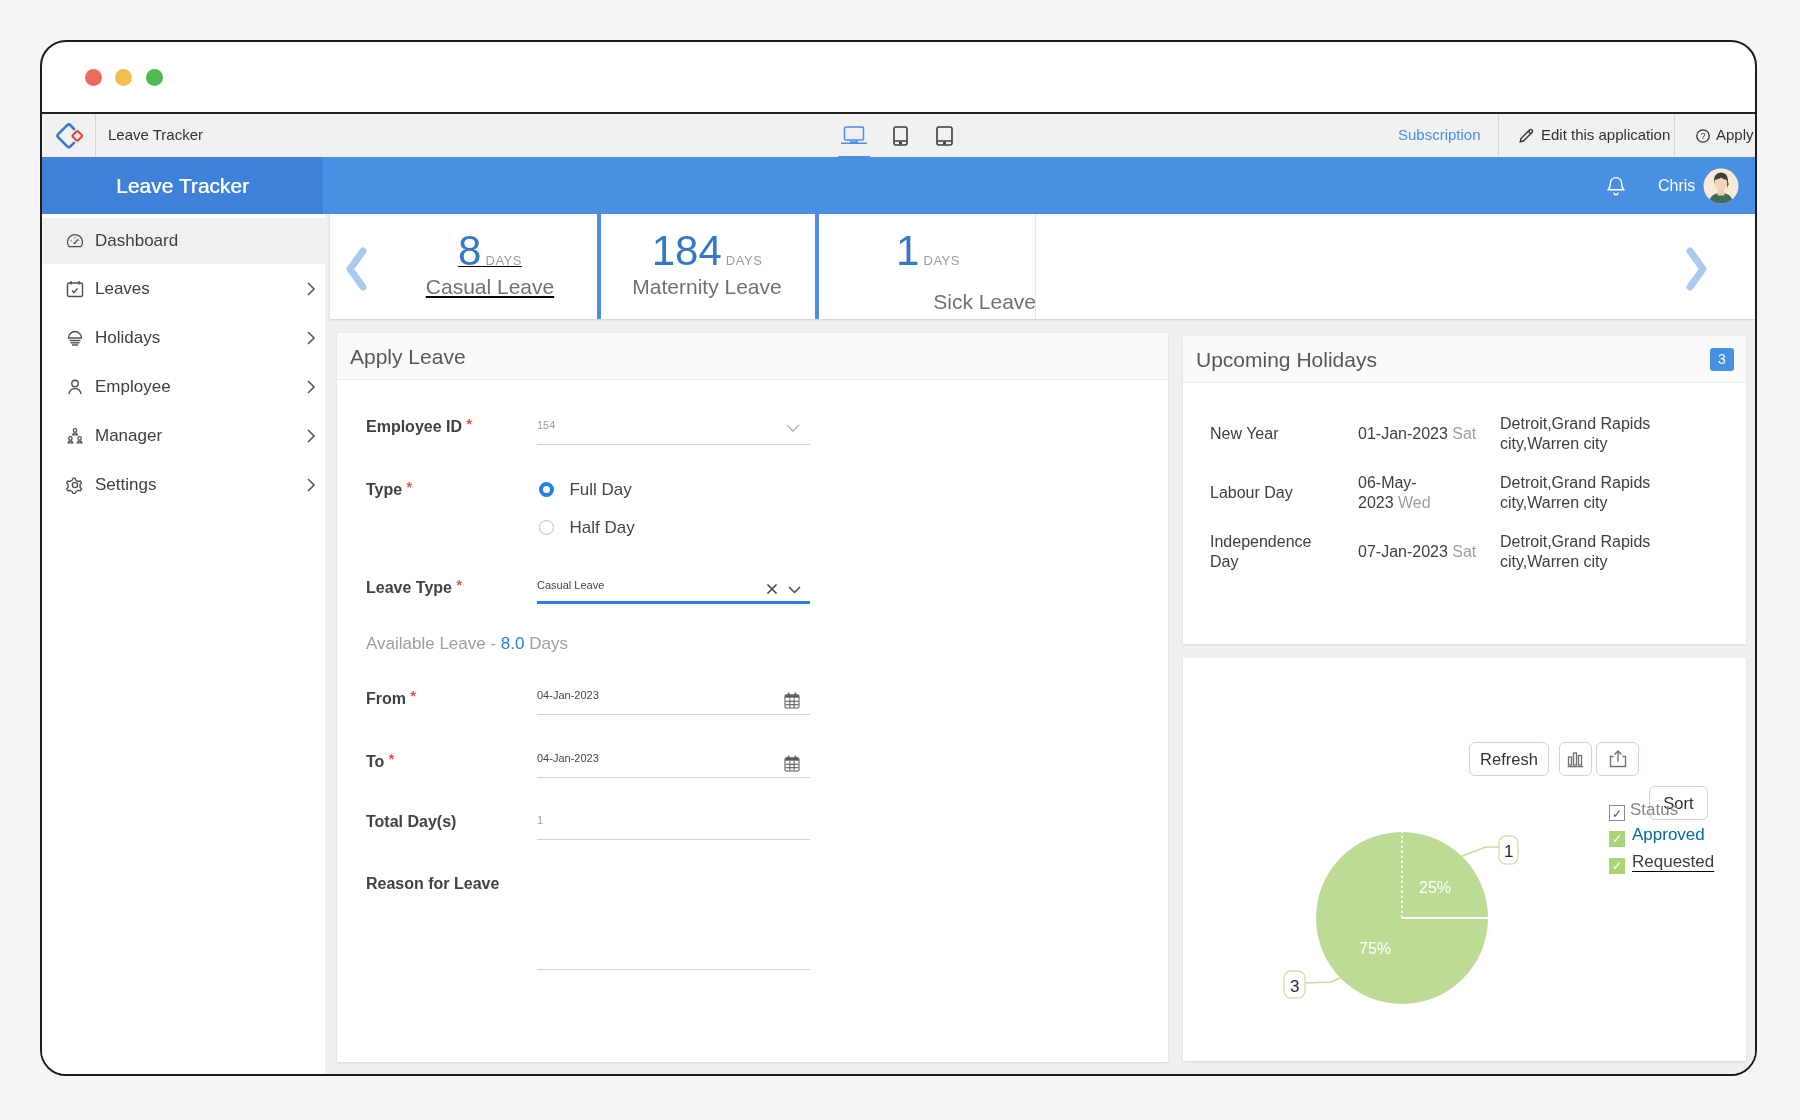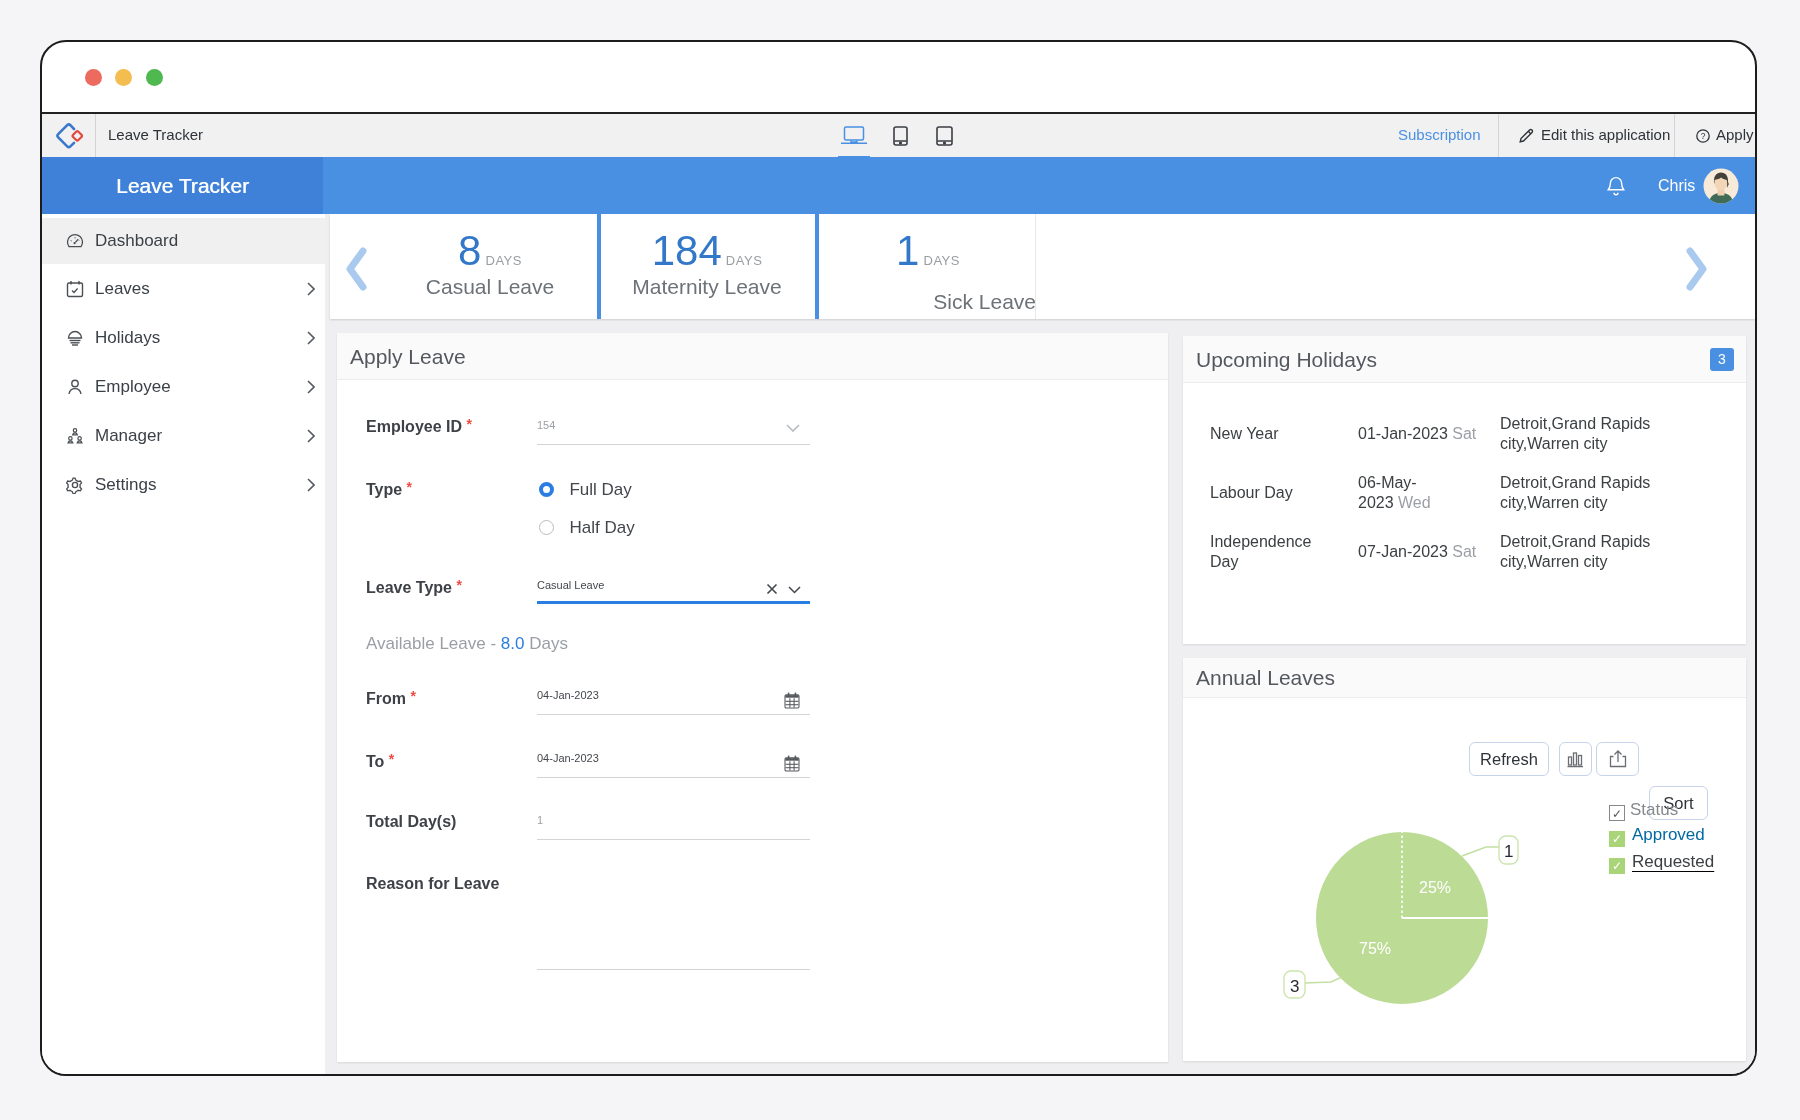--- a/index.html
+++ b/index.html
@@ -193,21 +193,21 @@
   <div class="strip">
     <svg class="abs" style="left:14px; top:33px;" width="24" height="44" viewBox="0 0 24 44">
           <path d="M19 4 L6 22 L19 40" fill="none" stroke="#a9c9ee" stroke-width="7" stroke-linecap="round" stroke-linejoin="round"></path>
         </svg>
     <svg class="abs" style="left:1355px; top:33px;" width="24" height="44" viewBox="0 0 24 44">
           <path d="M5 4 L18 22 L5 40" fill="none" stroke="#a9c9ee" stroke-width="7" stroke-linecap="round" stroke-linejoin="round"></path>
         </svg>
     <div class="abs" style="left:267px; top:0; width:4px; height:105px; background:#4a90e2;"></div>
     <div class="abs" style="left:485px; top:0; width:4px; height:105px; background:#4a90e2;"></div>
     <div class="abs" style="left:705px; top:0; width:1px; height:105px; background:#e8e8e8;"></div>
-    <div class="abs" style="left:53px; top:13px; width:214px; text-align:center;">
+    <div class="abs" style="left:53px; top:13px; width:214px; text-align:center;text-decoration:underline;">
       <span style="font-size:42px; color:#3378c8;">8</span><span style="font-size:13px; color:#9a9ea3; letter-spacing:.5px;"> DAYS</span>
       <div style="font-size:21px; color:#6d7278; margin-top:0px;">Casual Leave</div>
     </div>
     <div class="abs" style="left:270px; top:13px; width:214px; text-align:center;">
       <span style="font-size:42px; color:#3378c8;">184</span><span style="font-size:13px; color:#9a9ea3; letter-spacing:.5px;"> DAYS</span>
       <div style="font-size:21px; color:#6d7278; margin-top:0px;">Maternity Leave</div>
     </div>
     <div class="abs" style="left:490px; top:13px; width:216px; text-align:center;">
       <span style="font-size:42px; color:#3378c8;">1</span><span style="font-size:13px; color:#9a9ea3; letter-spacing:.5px;"> DAYS</span>
       <div style="font-size:21px; color:#6d7278; margin-top:15px;text-align:right;">Sick Leave</div>
@@ -300,21 +300,20 @@
       <div class="hc3">Detroit,Grand Rapids<br>city,Warren city</div>
     </div>
     <div class="abs hrow" style="top:196px;">
       <div class="hc1" style="padding-top:0;">Independence<br>Day</div>
       <div class="hc2">07-Jan-2023 <span class="muted">Sat</span></div>
       <div class="hc3">Detroit,Grand Rapids<br>city,Warren city</div>
     </div>
   </div>
 
   <div class="card" id="al" style="left:1141px; top:616px; width:563px; height:403px;">
-    <div class="cardhead" style="height:40px; line-height:40px;">Annual Leaves</div>
     <div class="btn" style="left:286px; top:84px; width:80px;">Refresh</div>
     <div class="btn" style="left:376px; top:84px; width:33px;">
       <svg width="17" height="17" viewBox="0 0 17 17" style="margin-top:8px;">
             <g stroke="#6a6e73" stroke-width="1.3" fill="none">
               <rect x="1.5" y="6" width="3" height="8"></rect>
               <rect x="6.5" y="2" width="3" height="12"></rect>
               <rect x="11.5" y="4.5" width="3" height="9.5"></rect>
               <line x1="0.5" y1="15.6" x2="16" y2="15.6"></line>
             </g>
           </svg>

